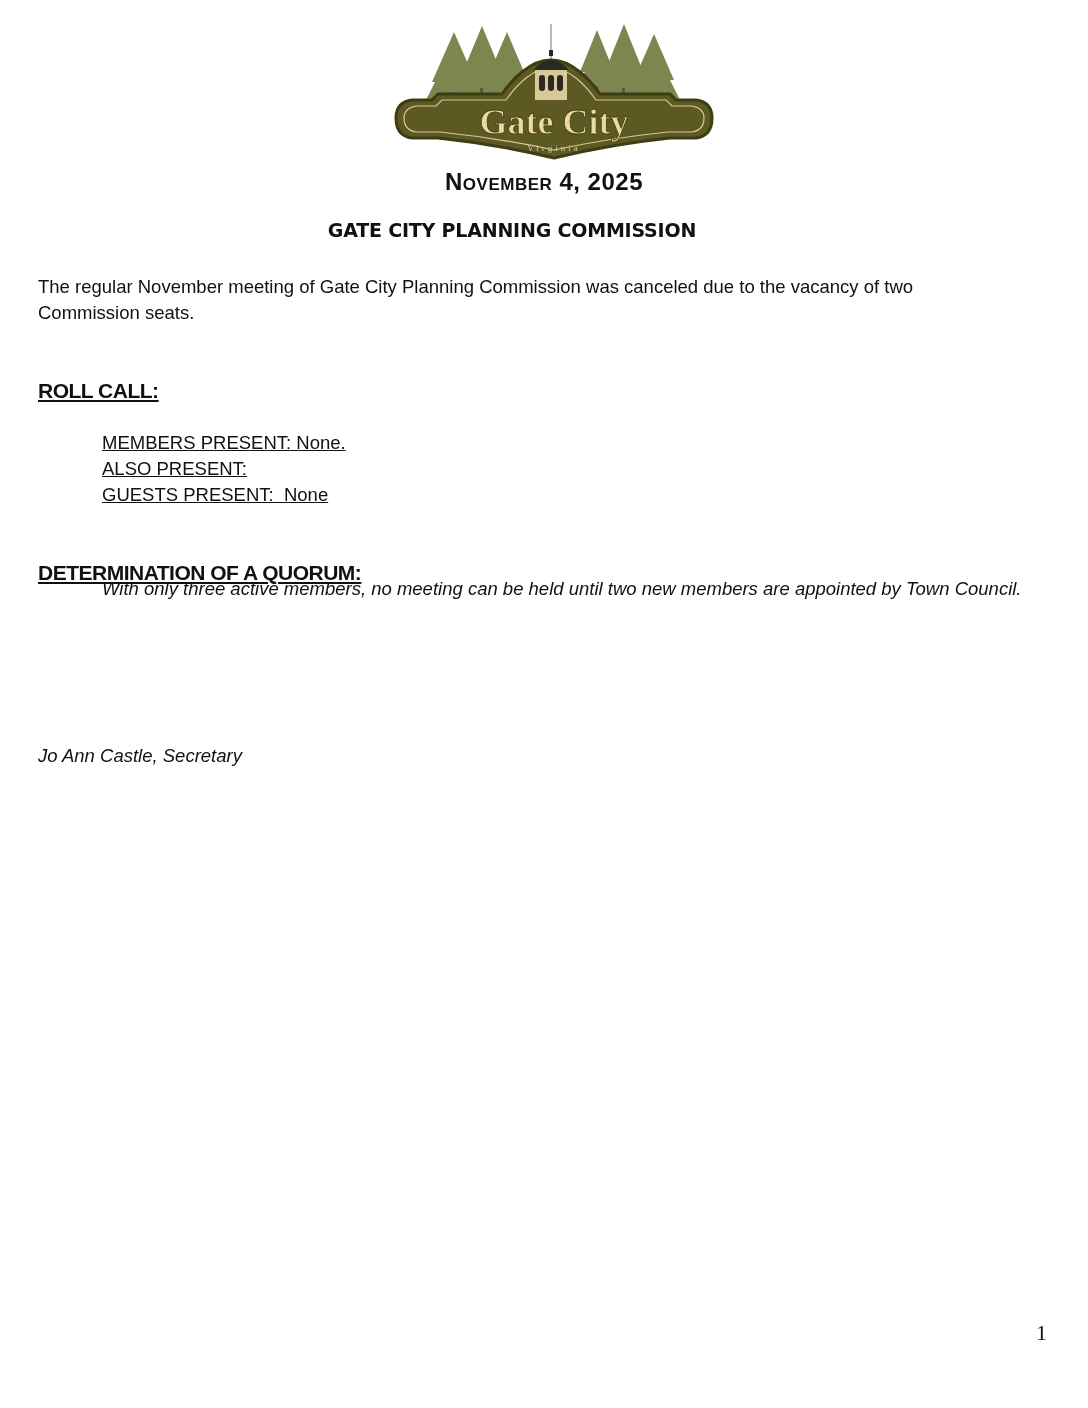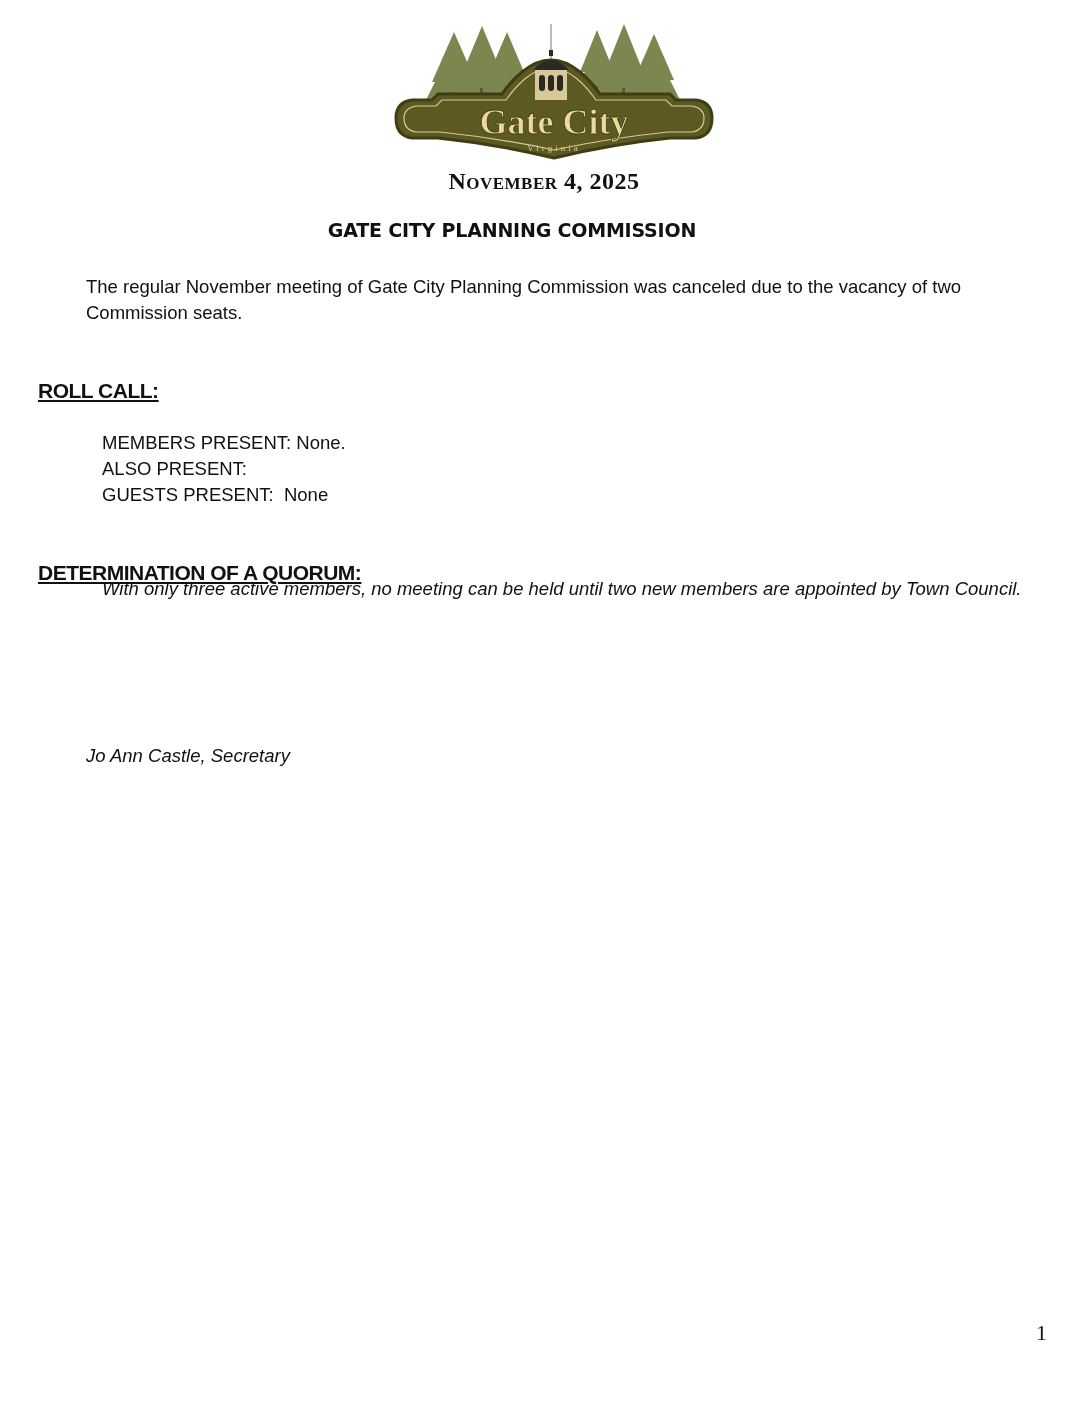--- a/index.html
+++ b/index.html
@@ -27,21 +27,21 @@
       top: 22px;
       width: 324px;
       height: 140px;
     }
     .title-date {
       position: absolute;
       left: 0;
       width: 1088px;
       top: 168px;
       text-align: center;
-      font-family: Liberation Serif, serif;
+      font-family: Liberation Sans, sans-serif;
       font-weight: bold;
       font-size: 24px;
       font-variant: small-caps;
       letter-spacing: 0.5px;
       color: #111;
     }
     .title-org {
       position: absolute;
       left: 0;
       width: 1024px;
@@ -52,21 +52,20 @@
       font-size: 19px;
       letter-spacing: -0.2px;
       color: #111;
     }
     .para {
       position: absolute;
       font-size: 18.5px;
       line-height: 26px;
       font-family: "Liberation Sans", sans-serif;
       color: #111;
-      margin-left: 48px;
     }
     .intro {
       left: 38px;
       top: 274px;
       width: 960px;
     }
     .heading {
       position: absolute;
       left: 38px;
       font-family: "Liberation Sans", sans-serif;
@@ -80,21 +79,21 @@
     .quorum-heading { top: 561px; }
     .indent-block {
       position: absolute;
       left: 102px;
       font-family: "Liberation Sans", sans-serif;
       font-size: 18.5px;
       line-height: 26px;
       color: #111;
     }
     .roll-list { top: 430px; }
-    .roll-list div { white-space: pre; }
+    .roll-list div { white-space: pre; text-decoration: underline; }
     .quorum-text {
       top: 576px;
       width: 920px;
       font-style: italic;
     }
     .signature {
       left: 38px;
       top: 743px;
       font-style: italic;
     }

